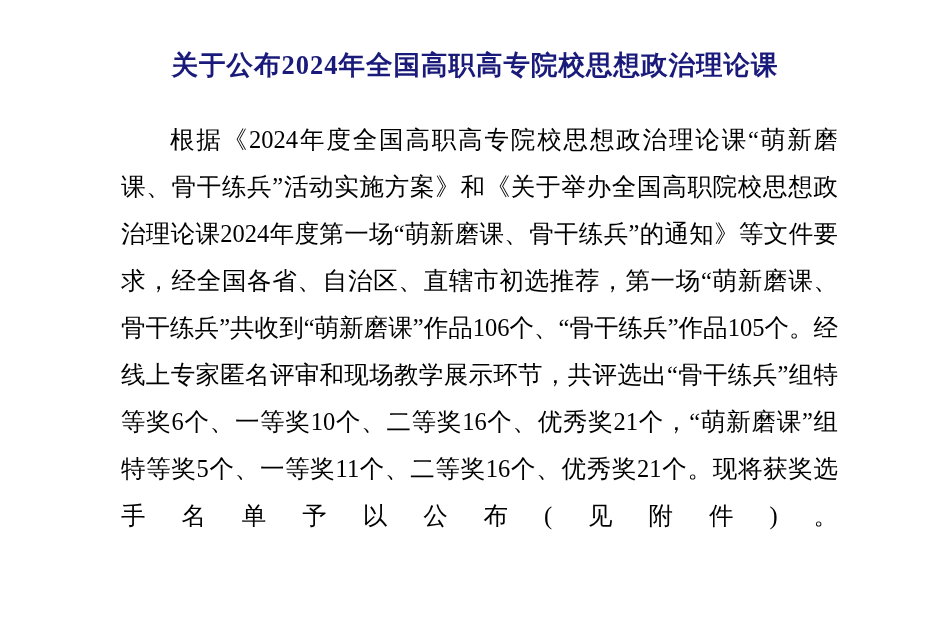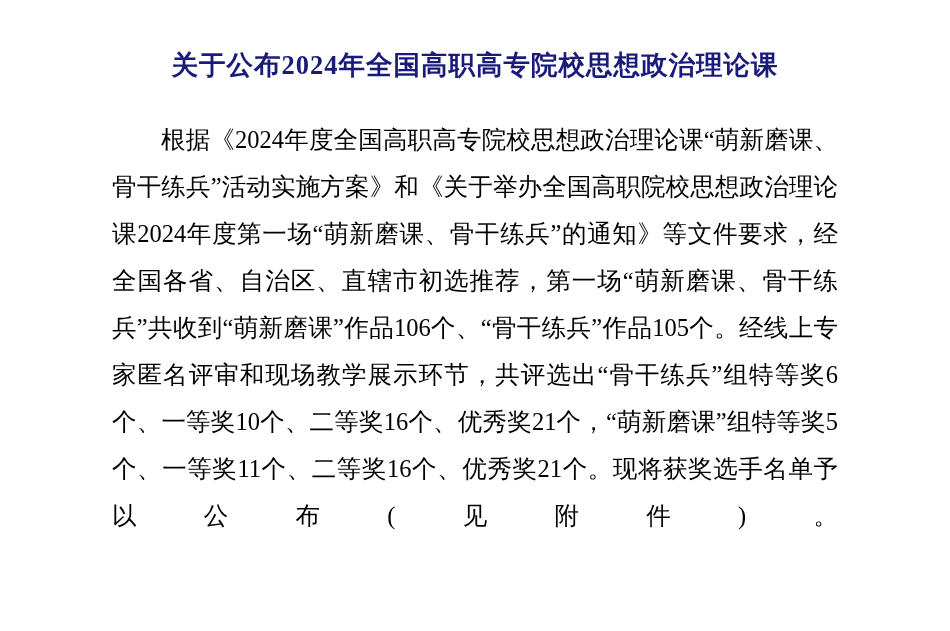--- a/index.html
+++ b/index.html
@@ -46,20 +46,21 @@
   }
   .para {
     color: #000000;
     font-size: 24.5px;
     line-height: 47px;
     text-align: justify;
     text-align-last: justify;
     text-indent: 49px;
     font-family: "Liberation Serif", serif;
     letter-spacing: 0px;
+    margin-left: 9px;
   }
   .clip-bottom {
     overflow: hidden;
     height: 34px;
   }
 </style>
 </head>
 <body>
 
 <div class="page">

